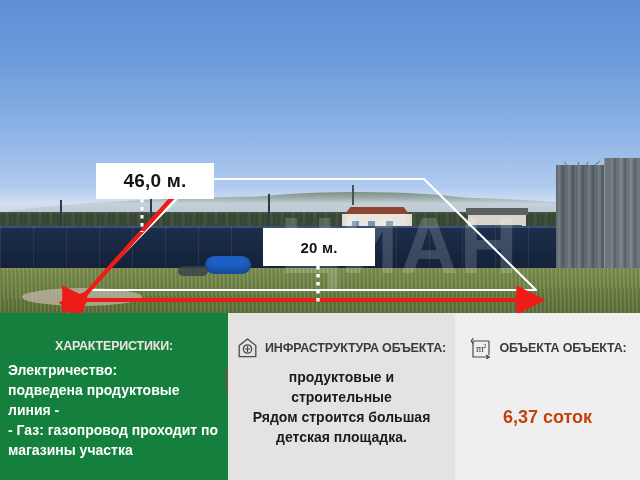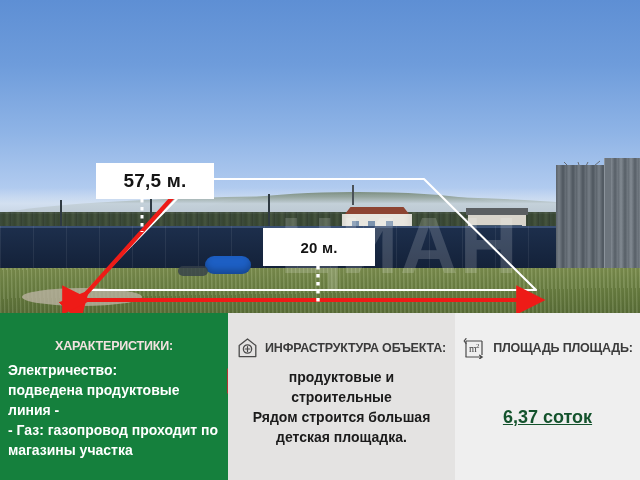--- a/index.html
+++ b/index.html
@@ -80,21 +80,21 @@
   .p-right{position:absolute;left:455px;top:0;width:185px;height:167px;background:#efefef;}
   .p-div{position:absolute;left:455px;top:0;width:1px;height:167px;background:#d6d5d4;}
 
   .hdr{display:flex;align-items:center;justify-content:center;gap:7px;}
   .hdr .cap{font-weight:bold;letter-spacing:-.2px;}
   .p-red .cap{color:#f3e2e0;font-size:12.5px;}
   .p-mid .cap,.p-right .cap{color:#3b3b3b;font-size:12.5px;}
 
   .red-body{color:#ffffff;font-weight:bold;font-size:14px;line-height:20px;padding:0 6px 0 8px;}
   .mid-body{color:#1b1b1b;font-weight:bold;font-size:14px;line-height:20px;text-align:center;padding:0 14px;}
-  .right-val{color:#14532d;font-weight:bold;font-size:18px;text-align:center;text-decoration:underline;}
+  .right-val{color:#c2410c;font-weight:bold;font-size:18px;text-align:center;}
   .wm2{position:absolute;left:280px;top:200px;font-size:80px;font-weight:bold;color:#ffffff;
       opacity:.16;letter-spacing:2px;pointer-events:none;white-space:nowrap;}
 </style>
 </head>
 <body>
 
 <div class="stage">
 
   <div class="photo">
     <div class="sky"></div>
@@ -167,21 +167,21 @@
 
     <line x1="84" y1="296" x2="198" y2="169" stroke="#ee1b17" stroke-width="4.2" marker-start="url(#ah)" marker-end="url(#ah)"></line>
 
     <line x1="84" y1="300" x2="538" y2="300" stroke="#ee1b17" stroke-width="4.2" marker-start="url(#ah)" marker-end="url(#ah)"></line>
 
     <line x1="142" y1="199" x2="142" y2="232" stroke="#ffffff" stroke-width="3" stroke-dasharray="3.5 4.5"></line>
 
     <line x1="318" y1="266" x2="318" y2="302" stroke="#ffffff" stroke-width="3.4" stroke-dasharray="3.5 4.5"></line>
   </svg>
 
-  <div class="mlabel a">57,5 м.</div>
+  <div class="mlabel a">46,0 м.</div>
   <div class="mlabel b">20 м.</div>
 
   <div class="panels">
 
     <div class="p-red">
       <div class="hdr" style="margin-top:26px;">
         <span class="cap">ХАРАКТЕРИСТИКИ:</span>
       </div>
       <div class="red-body" style="margin-top:7px;">
         <div>Электричество:</div>
@@ -211,20 +211,20 @@
     <div class="p-div"></div>
     <div class="p-right">
       <div class="hdr" style="margin-top:24px;">
         <svg width="24" height="22" viewBox="0 0 24 22">
           <path d="M4 20 L4 4 M4 4 L20 4 M20 4 L20 18" fill="none" stroke="#4a4a4a" stroke-width="1.2"></path>
           <path d="M4 6.5 L2.2 4 L4 1.6" fill="none" stroke="#4a4a4a" stroke-width="1.2" stroke-linecap="round"></path>
           <path d="M4 20 L20 20 M17.6 18.2 L20.2 20 L17.6 21.8" fill="none" stroke="#4a4a4a" stroke-width="1.2" stroke-linecap="round"></path>
           <text x="7" y="15" font-family="Liberation Serif, serif" font-size="10" fill="#3b3b3b">m</text>
           <text x="14" y="11" font-family="Liberation Serif, serif" font-size="7" fill="#3b3b3b">2</text>
         </svg>
-        <span class="cap">ПЛОЩАДЬ ПЛОЩАДЬ:</span>
+        <span class="cap">ОБЪЕКТА ОБЪЕКТА:</span>
       </div>
       <div class="right-val" style="margin-top:48px;">6,37 соток</div>
     </div>
 
   </div>
 
 </div>
 
 </body></html>

